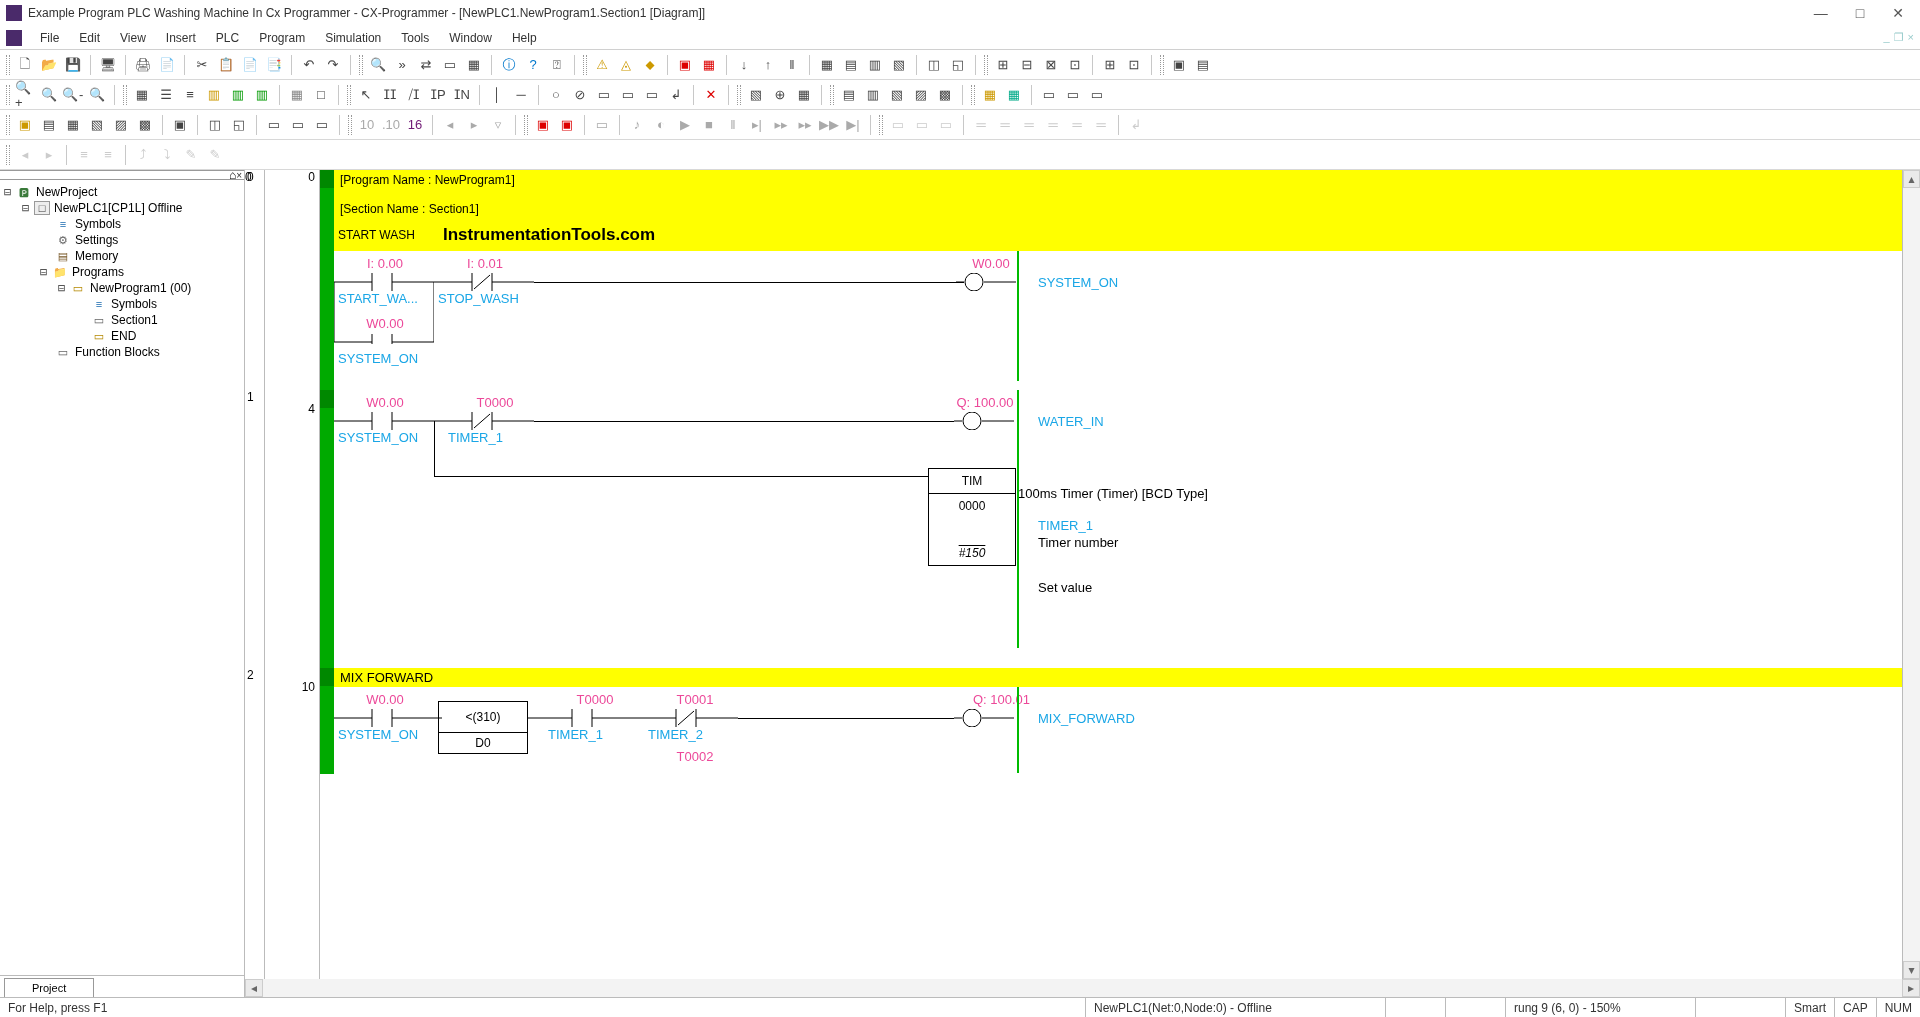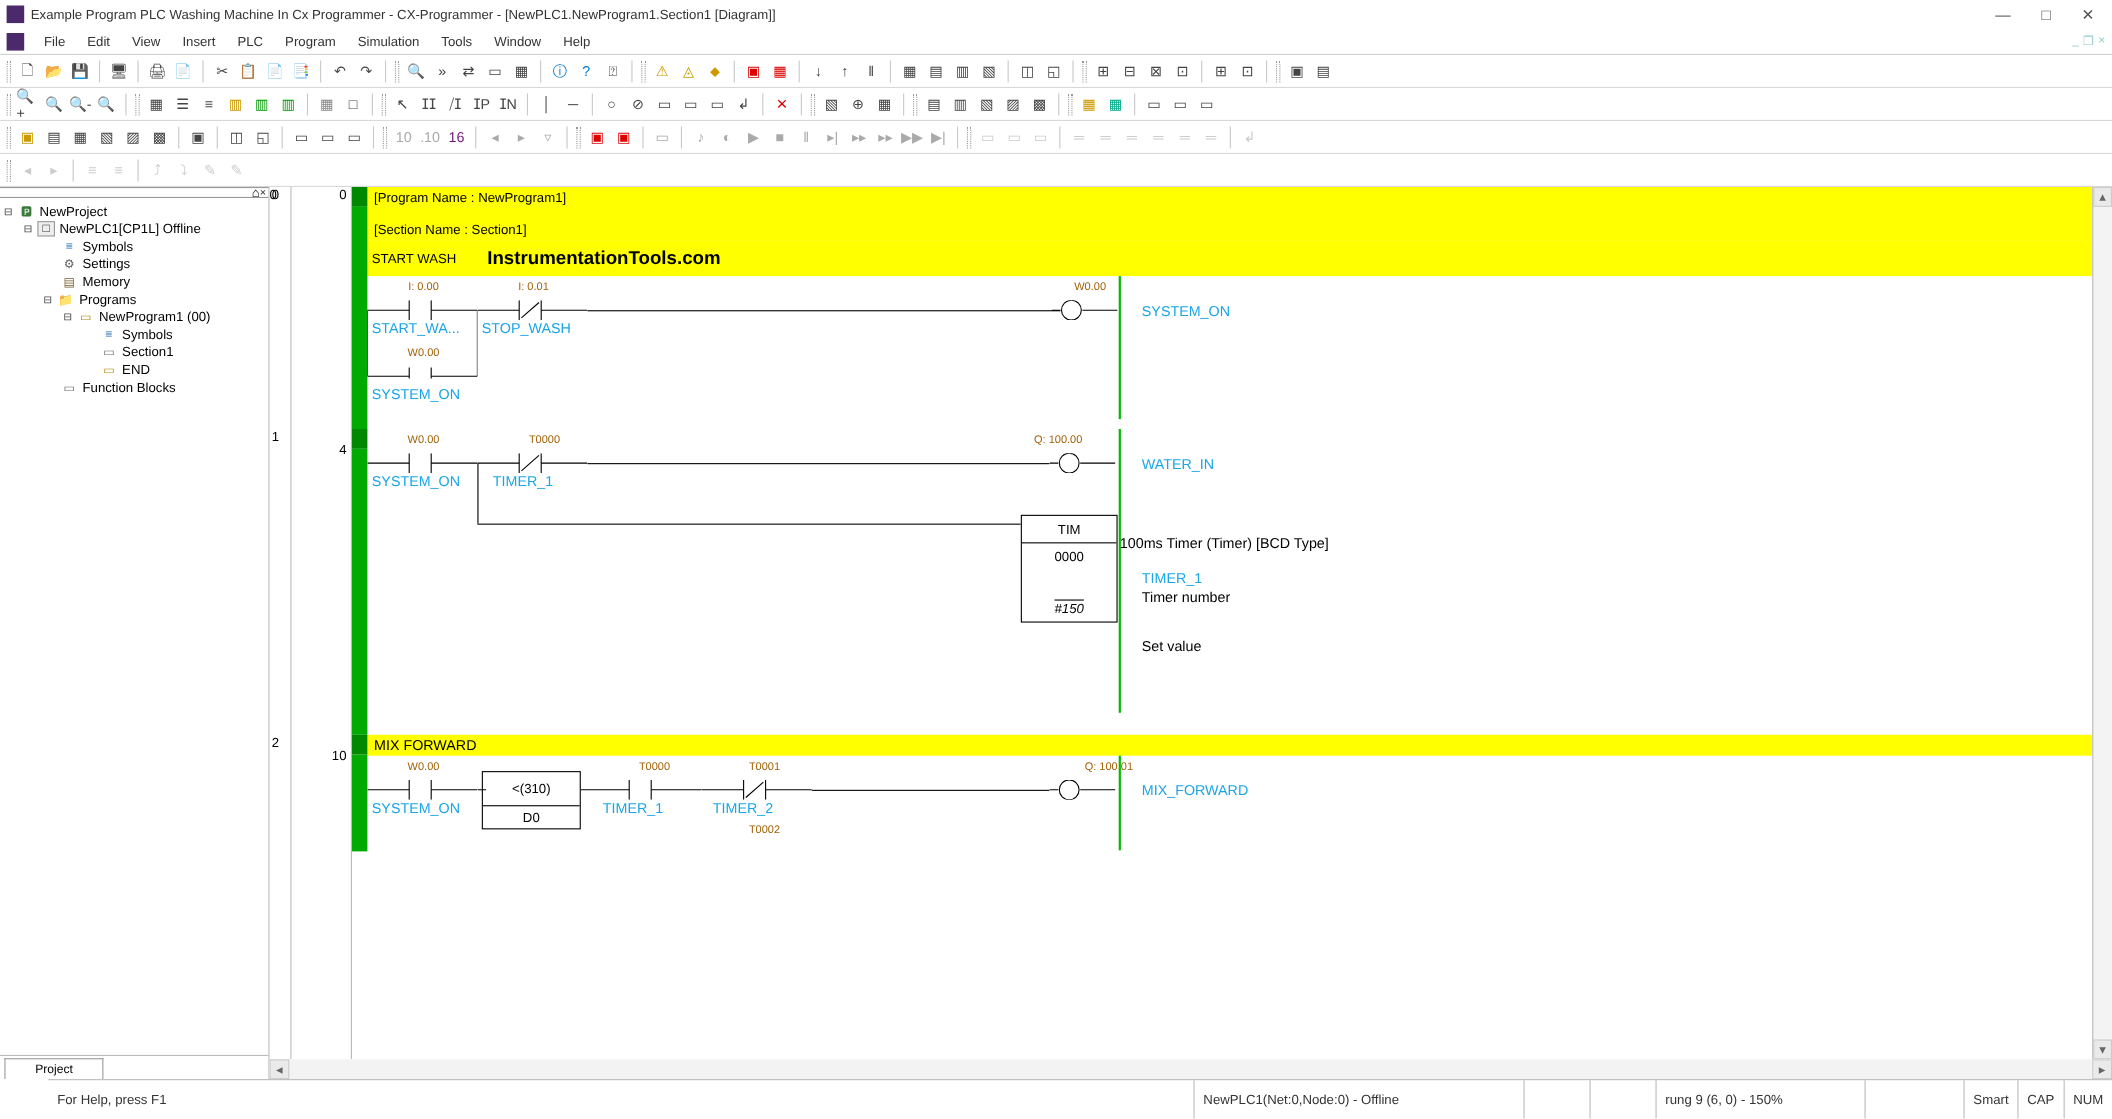--- a/index.html
+++ b/index.html
@@ -40,30 +40,30 @@
 .vscroll{width:18px;border-left:1px solid #bbb;background:#f3f3f3;position:relative;}
 .vscroll .arrow{position:absolute;left:0;right:0;height:18px;display:flex;align-items:center;justify-content:center;color:#666;background:#eaeaea;border:1px solid #ccc;}
 .rung-sect{position:relative;}
 .green-bar{position:absolute;left:0;width:14px;background:#0a0;top:0;bottom:0;}
 .green-bar.dark{background:#080;}
 .yellow-hdr{background:#ffff00;margin-left:14px;padding:6px 4px;color:#000;}
 .wm{font-weight:bold;color:#000;margin-left:14px;font-size:17px;}
 .wire{border-top:1px solid #000;position:absolute;height:1px;}
 .vwire{border-left:1px solid #000;position:absolute;width:1px;}
 svg.ld{display:block;}
-.addr{font-size:10px;color:#a16207;text-align:center;position:absolute;}
+.addr{font-size:13px;color:#ec4899;text-align:center;position:absolute;}
 .sym{font-size:13px;color:#1aa6e6;position:absolute;}
 .descr{font-size:13px;color:#000;position:absolute;}
 .greenv{position:absolute;width:2px;background:#0b0;}
 .combox{position:absolute;border:1px solid #000;background:#fff;text-align:center;font-size:13px;}
 .combox .cpart{border-bottom:1px solid #000;padding:5px 0;}
 .hscroll{height:18px;background:#f3f3f3;display:flex;align-items:center;}
 .hscroll .arrow{width:18px;height:18px;background:#eaeaea;border:1px solid #ccc;display:flex;align-items:center;justify-content:center;color:#666;}
 .hscroll .track{flex:1;}
-.status-bar{height:36px;border-top:1px solid #bbb;display:flex;align-items:center;font-size:12px;color:#333;margin-left:44px;}
+.status-bar{height:20px;border-top:1px solid #bbb;display:flex;align-items:center;font-size:12px;color:#333;}
 .status-bar .cell{border-left:1px solid #bbb;padding:0 8px;height:100%;display:flex;align-items:center;}
 </style>
 </head>
 <body>
 
 <div class="title-bar">
   <div class="app-icon"></div>
   <div class="title-text">Example Program PLC Washing Machine In Cx Programmer - CX-Programmer - [NewPLC1.NewProgram1.Section1 [Diagram]]</div>
   <div class="win-ctrls">
     <span>—</span>
@@ -426,21 +426,21 @@
             <div class="addr" style="left:130px;top:5px;width:90px;">T0000</div>
             <svg class="ld" style="position:absolute;left:114px;top:22px;" width="100" height="18">
                 <line x1="0" y1="9" x2="38" y2="9" stroke="#000"></line>
                 <line x1="38" y1="0" x2="38" y2="18" stroke="#000"></line>
                 <line x1="58" y1="0" x2="58" y2="18" stroke="#000"></line>
                 <line x1="40" y1="16" x2="56" y2="2" stroke="#000"></line>
                 <line x1="58" y1="9" x2="100" y2="9" stroke="#000"></line>
               </svg>
             <div class="sym" style="left:128px;top:40px;">TIMER_1</div>
             <div class="wire" style="left:214px;top:31px;width:420px;"></div>
-            <div class="addr" style="left:620px;top:5px;width:90px;text-align:left;">Q: 100.00</div>
+            <div class="addr" style="left:620px;top:5px;width:90px;text-align:center;">Q: 100.00</div>
             <svg class="ld" style="position:absolute;left:634px;top:22px;" width="60" height="18">
                 <line x1="0" y1="9" x2="8" y2="9" stroke="#000"></line>
                 <circle cx="18" cy="9" r="9" stroke="#000" fill="none"></circle>
                 <line x1="28" y1="9" x2="60" y2="9" stroke="#000"></line>
               </svg>
             <div class="greenv" style="left:697px;top:0;height:258px;"></div>
             <div class="sym" style="left:718px;top:24px;">WATER_IN</div>
 
             <div class="vwire" style="left:114px;top:31px;height:55px;"></div>
             <div class="wire" style="left:114px;top:86px;width:494px;"></div>

